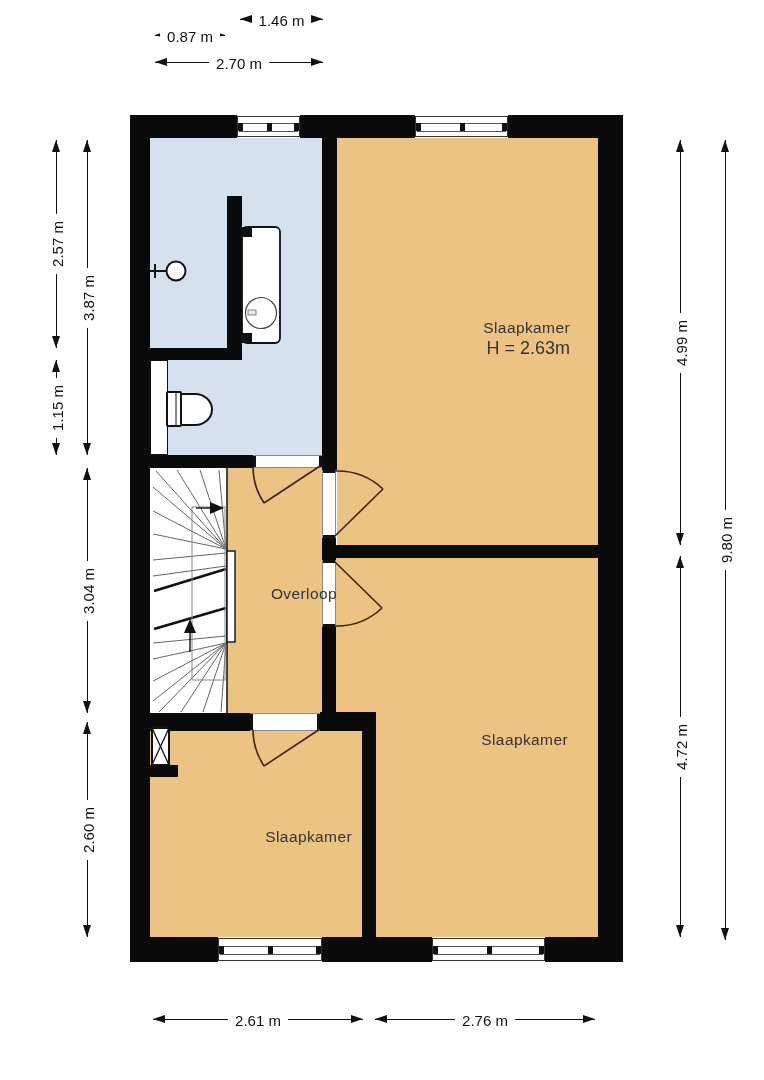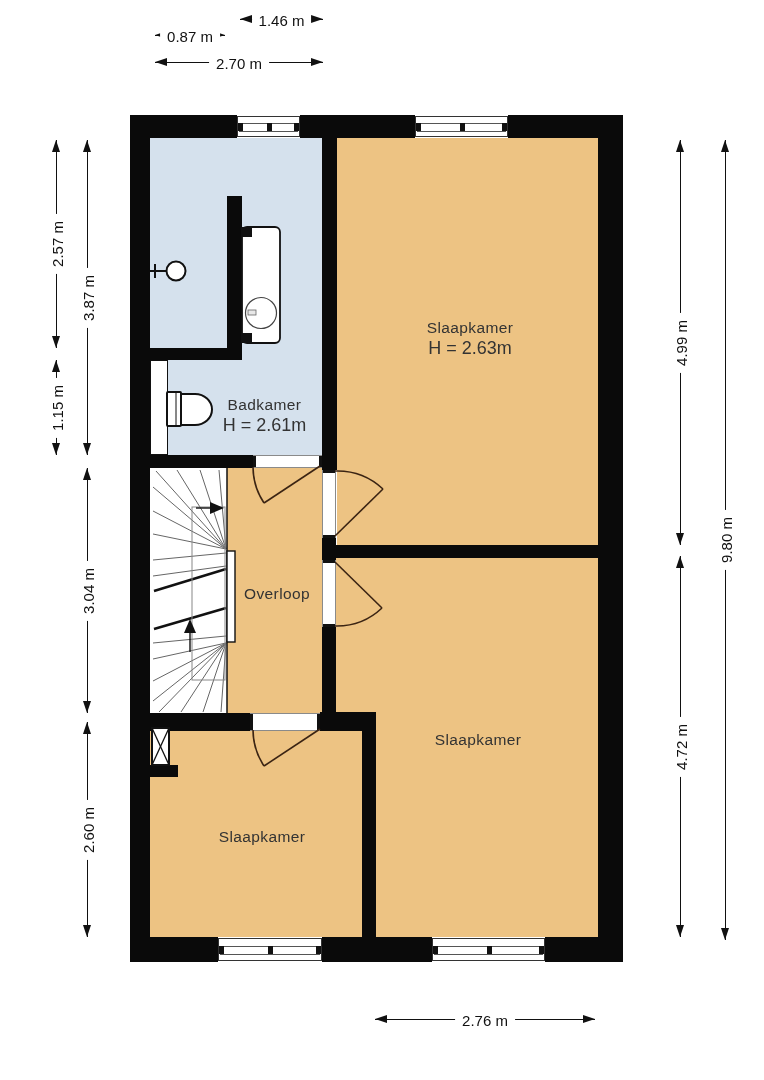--- a/index.html
+++ b/index.html
@@ -22,21 +22,21 @@
     border-top:1px solid #555;border-bottom:1px solid #555;}
   .window .cap{position:absolute;top:50%;margin-top:-4px;width:5px;height:8px;background:#111;}
   .window .cap.l{left:0;} .window .cap.m{left:50%;margin-left:-2px;} .window .cap.r{right:0;}
   .doorgap{position:absolute;background:#fff;box-sizing:border-box;}
   .doorgap.h{border-top:1px solid #8a8a8a;border-bottom:1px solid #8a8a8a;}
   .doorgap.v{border-left:1px solid #8a8a8a;border-right:1px solid #8a8a8a;}
   .doorgap .jamb{position:absolute;background:#111;}
   .doorgap.h .jamb{top:0;bottom:0;width:3px;} .doorgap.h .jamb.a{left:0;} .doorgap.h .jamb.b{right:0;}
   .doorgap.v .jamb{left:0;right:0;height:3px;} .doorgap.v .jamb.a{top:0;} .doorgap.v .jamb.b{bottom:0;}
   .overlay{position:absolute;left:0;top:0;}
-  .room-label{position:absolute;text-align:center;color:var(--label);line-height:1.25;}
+  .room-label{position:absolute;text-align:right;color:var(--label);line-height:1.25;}
   .room-label .rname{font-size:15.5px;letter-spacing:.4px;}
   .room-label .rheight{font-size:18px;}
   
   .hdim{position:absolute;height:16px;}
   .hdim .line{position:absolute;left:0;right:0;top:7px;height:1px;background:var(--dimtext);}
   .hdim .ah-l{position:absolute;left:0;top:3px;width:0;height:0;
     border-right:12px solid var(--dimtext);border-top:4.5px solid transparent;border-bottom:4.5px solid transparent;}
   .hdim .ah-r{position:absolute;right:0;top:3px;width:0;height:0;
     border-left:12px solid var(--dimtext);border-top:4.5px solid transparent;border-bottom:4.5px solid transparent;}
   .vdim{position:absolute;width:16px;}
@@ -195,24 +195,20 @@
       <rect x="152" y="728" width="17" height="37" stroke-width="2"></rect>
       <line x1="152" y1="728" x2="169" y2="765" stroke-width="1.3"></line>
       <line x1="169" y1="728" x2="152" y2="765" stroke-width="1.3"></line>
     </g>
   </svg>
 
   <div class="room-label" style="left:370px;top:318px;width:200px">
     <div class="rname">Slaapkamer</div>
     <div class="rheight">H = 2.63m</div>
   </div>
-  <div class="room-label" style="left:192px;top:395px;width:145px">
-    <div class="rname">Badkamer</div>
-    <div class="rheight">H = 2.61m</div>
-  </div>
   <div class="room-label" style="left:217px;top:584px;width:120px">
     <div class="rname">Overloop</div>
   </div>
   <div class="room-label" style="left:388px;top:730px;width:180px">
     <div class="rname">Slaapkamer</div>
   </div>
   <div class="room-label" style="left:172px;top:827px;width:180px">
     <div class="rname">Slaapkamer</div>
   </div>
 
@@ -228,20 +224,26 @@
       <i class="ah-r"></i>
       <span class="dlabel">1.46 m</span>
   </div>
   <div class="hdim" style="left:155px;top:55px;width:168px">
     <div class="line"></div>
       <i class="ah-l"></i>
       <i class="ah-r"></i>
       <span class="dlabel">2.70 m</span>
   </div>
 
+  <div class="hdim" style="left:153px;top:1012px;width:210px">
+    <div class="line"></div>
+      <i class="ah-l"></i>
+      <i class="ah-r"></i>
+      <span class="dlabel">2.61 m</span>
+  </div>
   <div class="hdim" style="left:375px;top:1012px;width:220px">
     <div class="line"></div>
       <i class="ah-l"></i>
       <i class="ah-r"></i>
       <span class="dlabel">2.76 m</span>
   </div>
 
   <div class="vdim" style="left:49px;top:140px;height:208px">
     <div class="line"></div>
       <i class="ah-u"></i>

